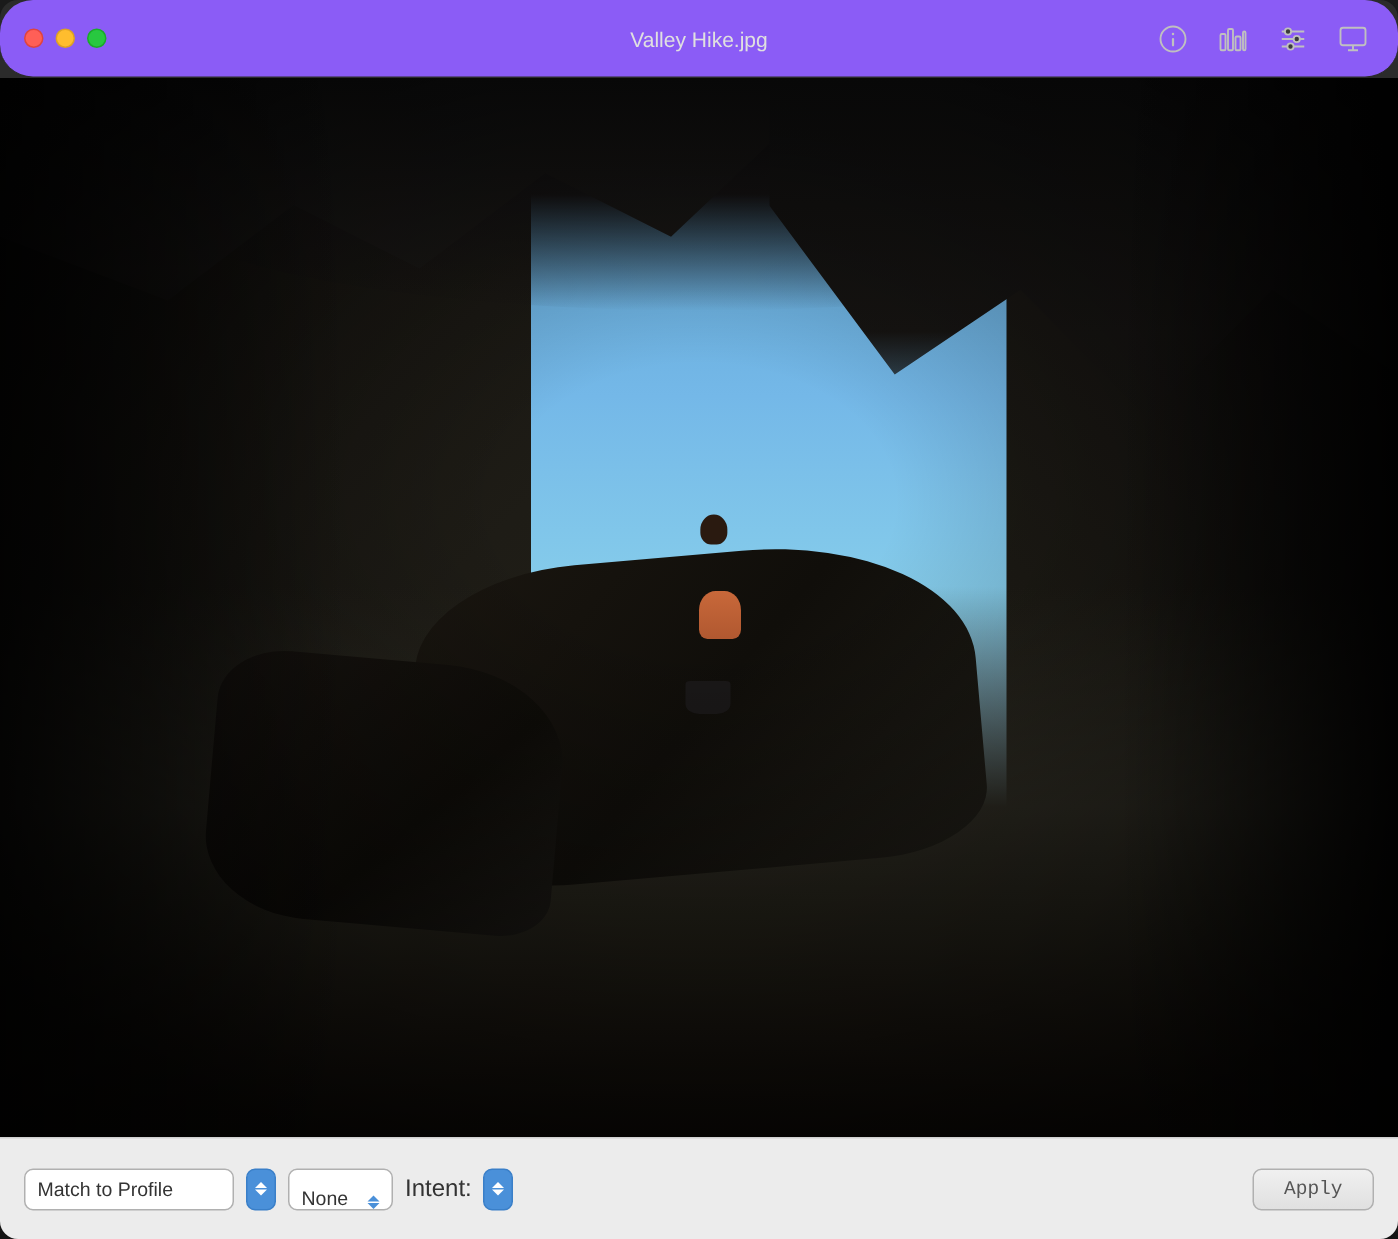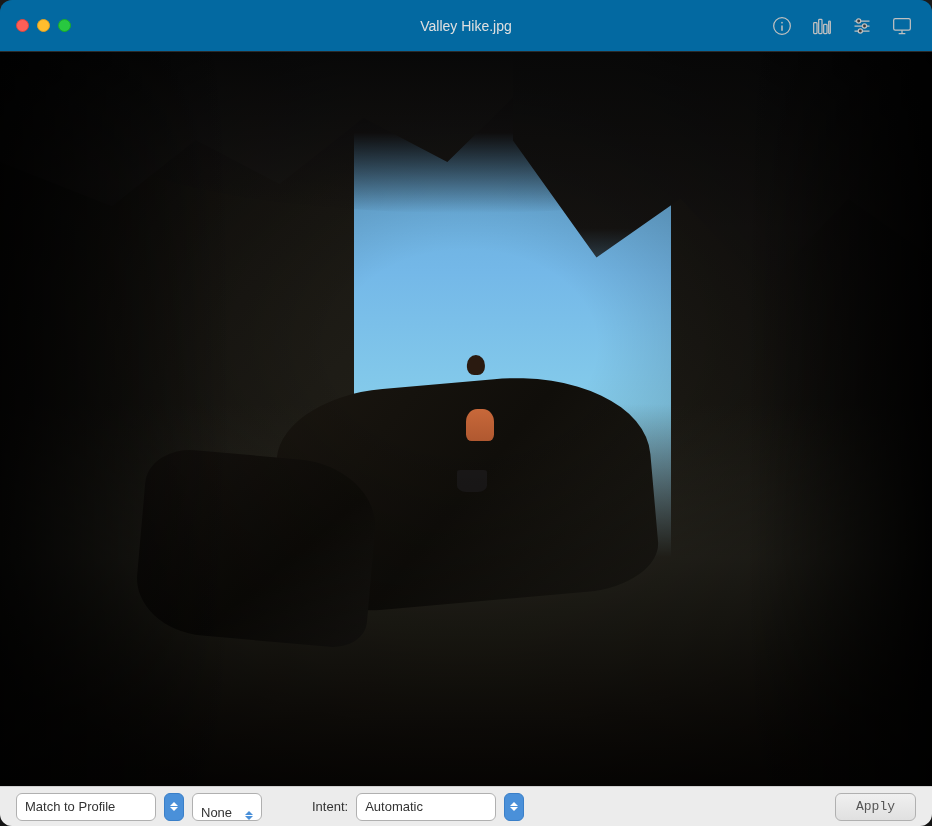--- a/index.html
+++ b/index.html
@@ -22,27 +22,28 @@
       background: #2b2b2b;
       border-radius: 12px;
       overflow: hidden;
       display: flex;
       flex-direction: column;
       box-shadow: 0 20px 60px rgba(0,0,0,0.8);
     }
 
     .titlebar {
       height: 52px;
-      background: #0369a1;
+      background: #8b5cf6;
       display: flex;
       align-items: center;
       padding: 0 16px;
       flex-shrink: 0;
       position: relative;
       border-bottom: 1px solid #2a2a2a;
+      border-radius: 22px;
     }
 
     .traffic-lights {
       display: flex;
       gap: 8px;
       align-items: center;
     }
 
     .traffic-light {
       width: 13px;
@@ -115,21 +116,21 @@
 
     
     .cave-scene {
       position: absolute;
       inset: 0;
       overflow: hidden;
     }
 
     
     .bottom-bar {
-      height: 40px;
+      height: 68px;
       background: #ececec;
       display: flex;
       align-items: center;
       padding: 0 16px;
       gap: 8px;
       flex-shrink: 0;
       border-top: 1px solid #d0d0d0;
     }
 
     .match-profile-dropdown {
@@ -250,23 +251,22 @@
       color: #555;
       cursor: pointer;
       font-family: Liberation Mono, monospace;
     }
 
     .separator {
       flex: 1;
     }
 
     .intent-label {
-      font-size: 13px;
+      font-size: 16px;
       color: #333;
-      margin-left: 42px;
     }
   </style>
 </head>
 <body>
 
 <div class="window">
 
   <div class="titlebar">
     <div class="traffic-lights">
       <div class="traffic-light close"></div>
@@ -369,23 +369,20 @@
     <div class="none-dropdown">
       <span style="font-size:13px;color:#333;flex:1;">None</span>
       <div style="display:flex;flex-direction:column;gap:1px;">
         <div style="width:0;height:0;border-left:4px solid transparent;border-right:4px solid transparent;border-bottom:4px solid #4a90d9;"></div>
         <div style="width:0;height:0;border-left:4px solid transparent;border-right:4px solid transparent;border-top:4px solid #4a90d9;"></div>
       </div>
     </div>
 
     <span class="intent-label">Intent:</span>
 
-    <div class="intent-dropdown">
-      <span style="font-size:13px;color:#333;flex:1;">Automatic</span>
-    </div>
     <div class="intent-stepper">
       <div class="arrow-up"></div>
       <div class="arrow-down"></div>
     </div>
 
     <div class="separator"></div>
 
     <button class="apply-button">Apply</button>
   </div>
 

